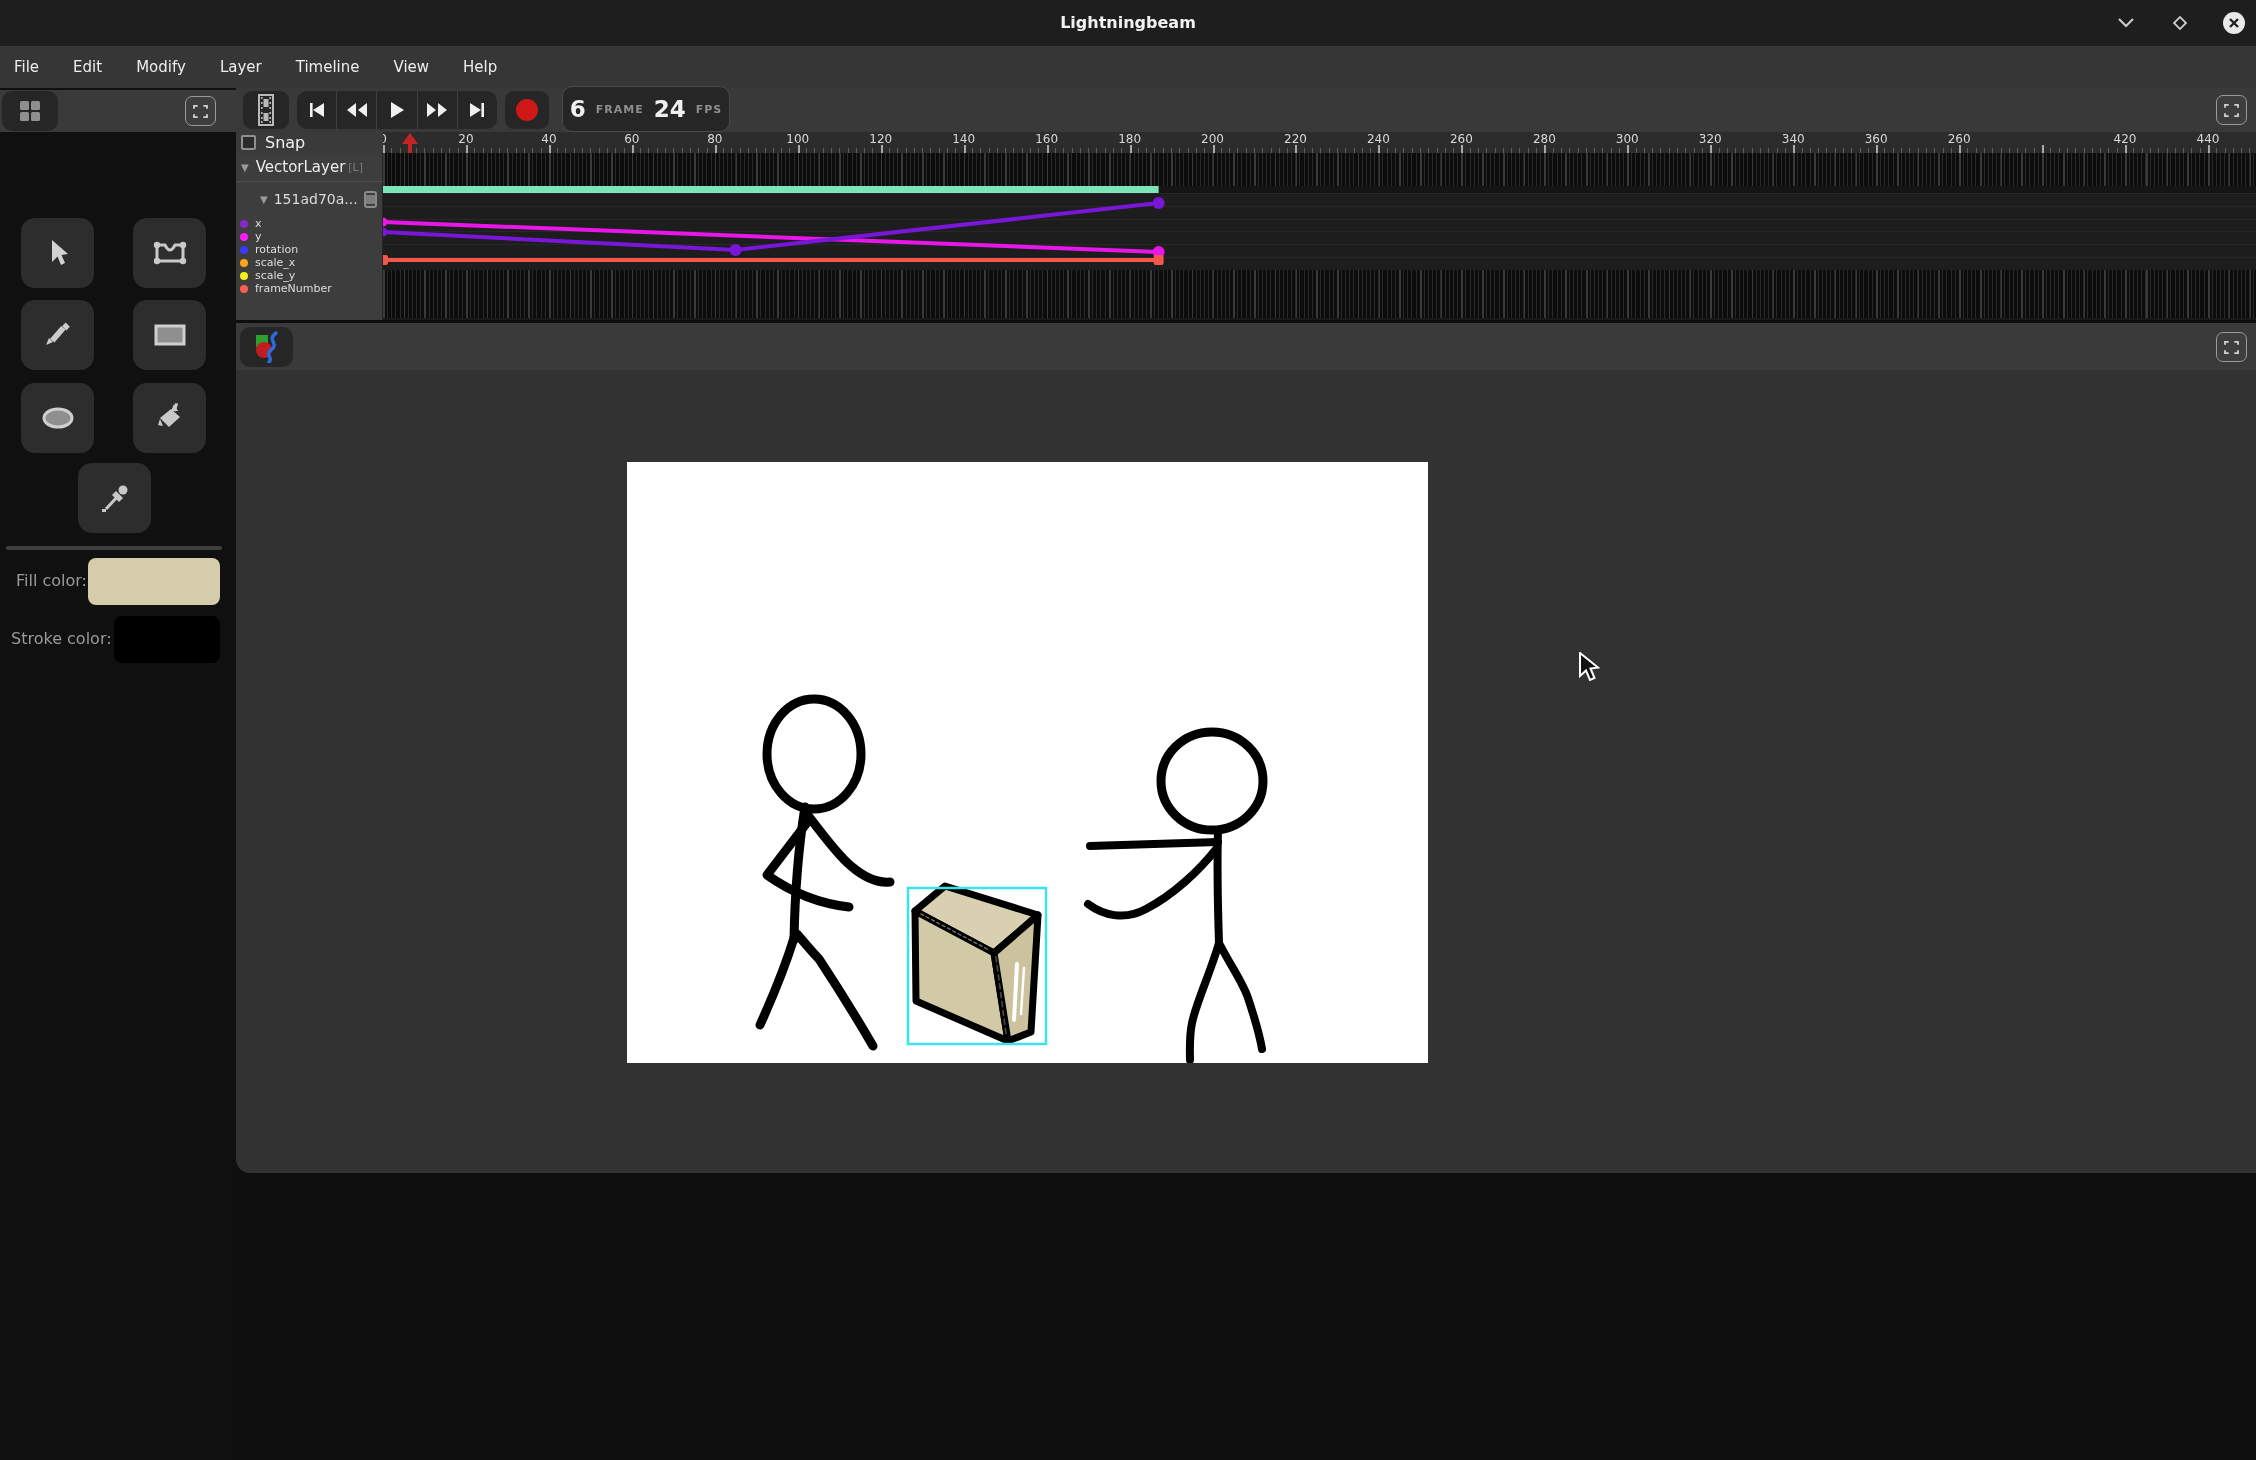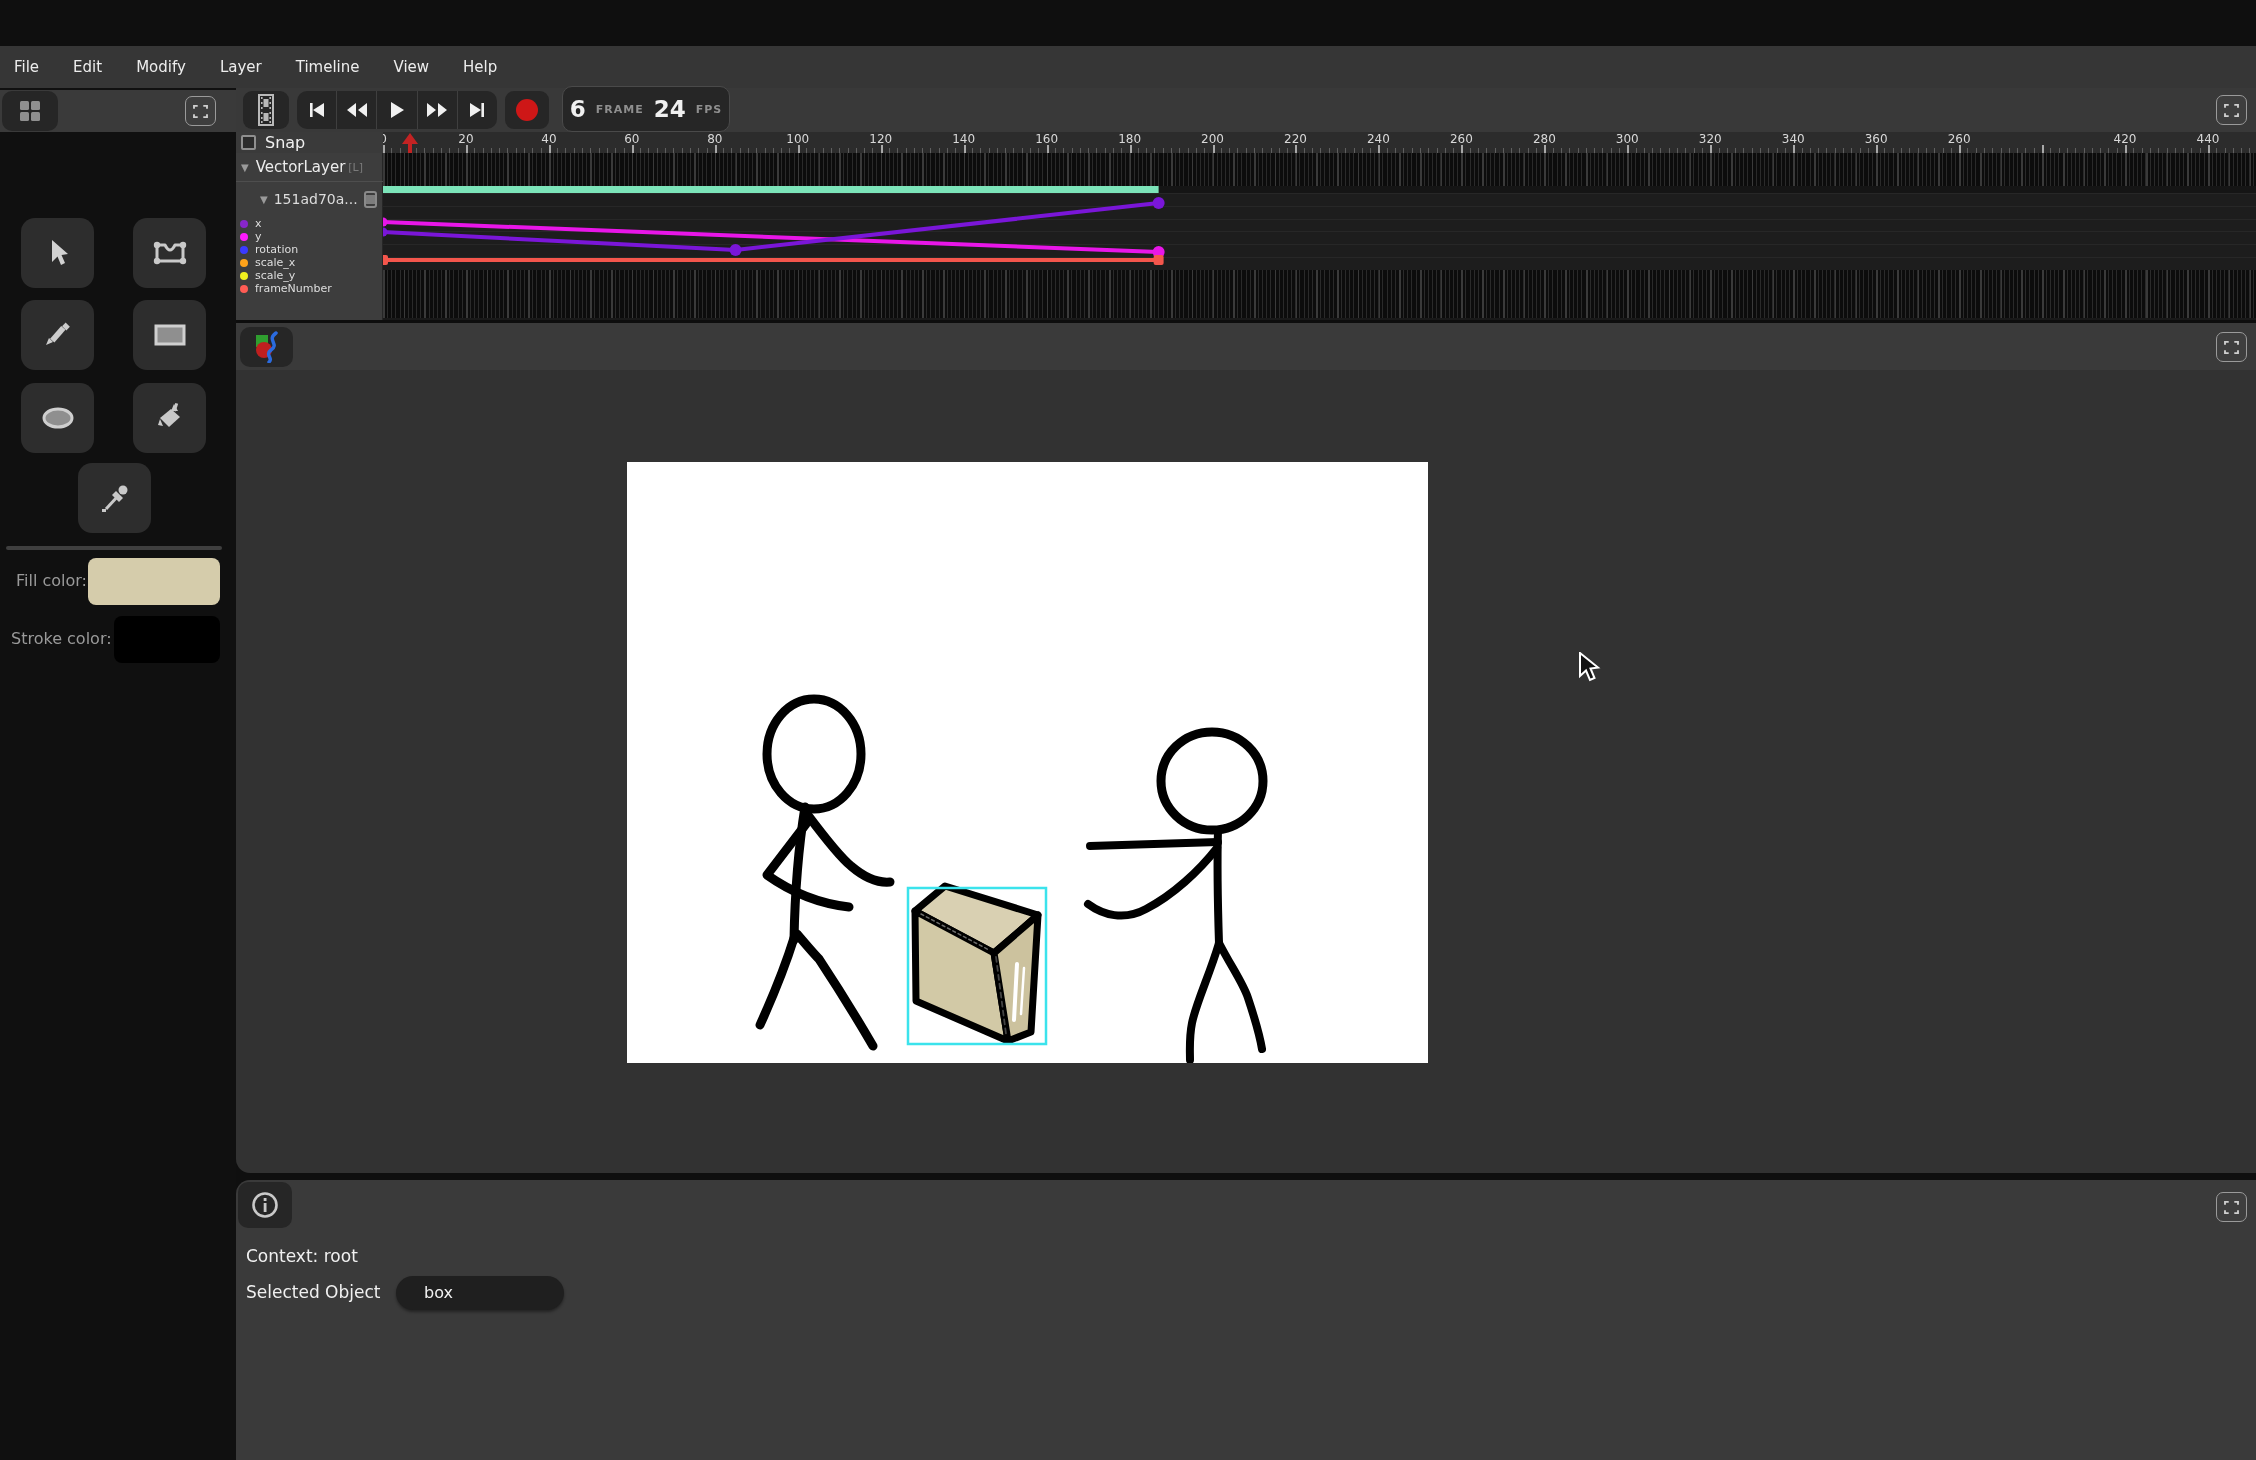--- a/index.html
+++ b/index.html
@@ -118,20 +118,41 @@
   .selobj-label { position:absolute; left:10px; top:102px; color:#f0f0f0; font-size:17px; }
   .selobj-pill { position:absolute; left:160px; top:96px; width:168px; height:34px; background:#1f1f1f; border-radius:17px;
     box-shadow:0 2px 3px rgba(0,0,0,.4); color:#f2f2f2; font-size:16px; line-height:34px; padding-left:28px; }
   .bottom-panel .expand-btn { position:absolute; right:9px; top:12px; }
 </style>
 </head>
 <body>
 
 <div id="stage">
 
+  <div class="titlebar">
+    <div class="title">Lightningbeam</div>
+    <div class="win-controls">
+      <div class="win-btn">
+        <svg width="16" height="10" viewBox="0 0 16 10">
+            <polyline points="1,1 8,8 15,1" fill="none" stroke="#cfcfcf" stroke-width="2"></polyline>
+          </svg>
+      </div>
+      <div class="win-btn">
+        <svg width="18" height="18" viewBox="0 0 18 18">
+            <rect x="4.8" y="4.8" width="8.4" height="8.4" fill="none" stroke="#cfcfcf" stroke-width="1.8" transform="rotate(45 9 9)"></rect>
+          </svg>
+      </div>
+      <div class="win-btn">
+        <svg width="24" height="24" viewBox="0 0 24 24">
+          <circle cx="12" cy="12" r="11" fill="#e9e9e9"></circle>
+          <path d="M8 8 L16 16 M16 8 L8 16" stroke="#222" stroke-width="2.4"></path>
+        </svg>
+      </div>
+    </div>
+  </div>
 
   <div class="menubar" id="menubar">
       <span class="menu-item">File</span>
       <span class="menu-item">Edit</span>
       <span class="menu-item">Modify</span>
       <span class="menu-item">Layer</span>
       <span class="menu-item">Timeline</span>
       <span class="menu-item">View</span>
       <span class="menu-item">Help</span>
     </div>
@@ -645,31 +666,14 @@
       </svg>
     </div>
 
     <div class="cursor">
       <svg width="24" height="32" viewBox="0 0 24 32">
         <polygon points="2,1 2,24 8,18.5 12,28 16.5,26 12.5,16.5 20,15.5" fill="#111" stroke="#fff" stroke-width="2"></polygon>
       </svg>
     </div>
   </div>
 
-  <div class="bottom-panel">
-    <div class="info-tab">
-      <svg width="28" height="28" viewBox="0 0 28 28">
-        <circle cx="14" cy="14" r="11.5" fill="none" stroke="#c9c9c9" stroke-width="2.6"></circle>
-        <rect x="12.7" y="7" width="2.8" height="3" fill="#c9c9c9"></rect>
-        <rect x="12.7" y="12" width="2.8" height="9" fill="#c9c9c9"></rect>
-      </svg>
-    </div>
-    <div class="context-text">Context: root</div>
-    <div class="selobj-label">Selected Object</div>
-    <div class="selobj-pill">box</div>
-    <div class="expand-btn">
-      <svg width="15" height="13" viewBox="0 0 16 14">
-        <path d="M1,4 V1 H5 M11,1 H15 V4 M15,10 V13 H11 M5,13 H1 V10" fill="none" stroke="#cfcfcf" stroke-width="2"></path>
-      </svg>
-    </div>
-  </div>
 
 </div>
 
 </body></html>

